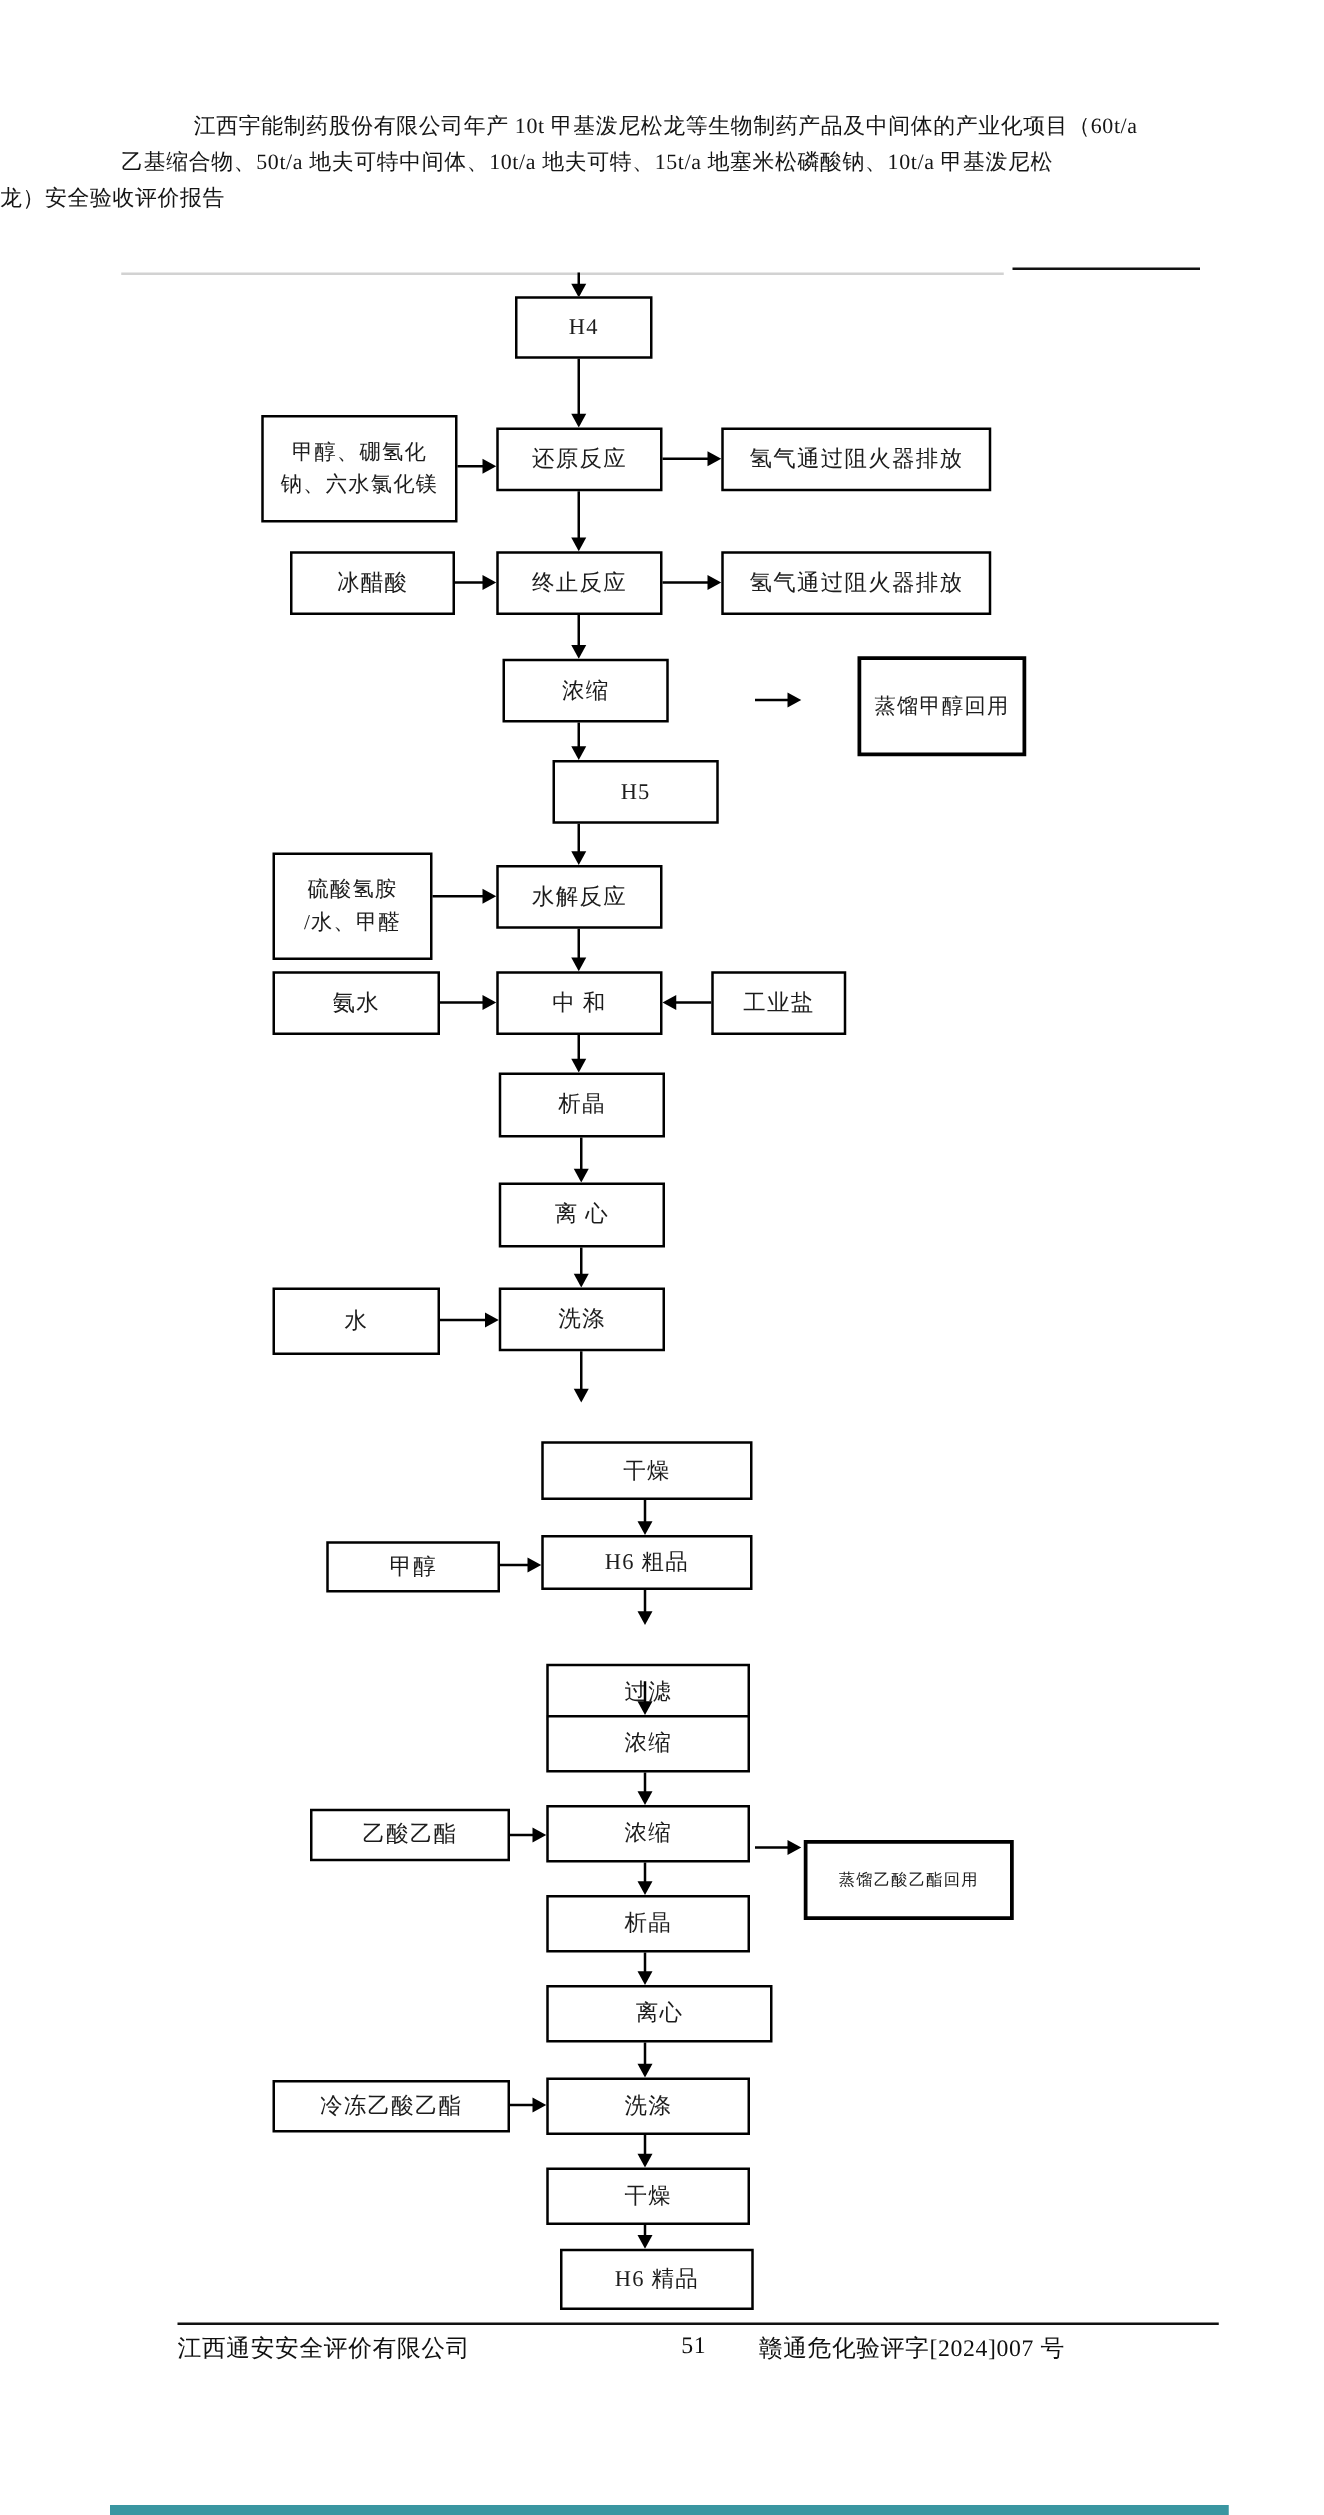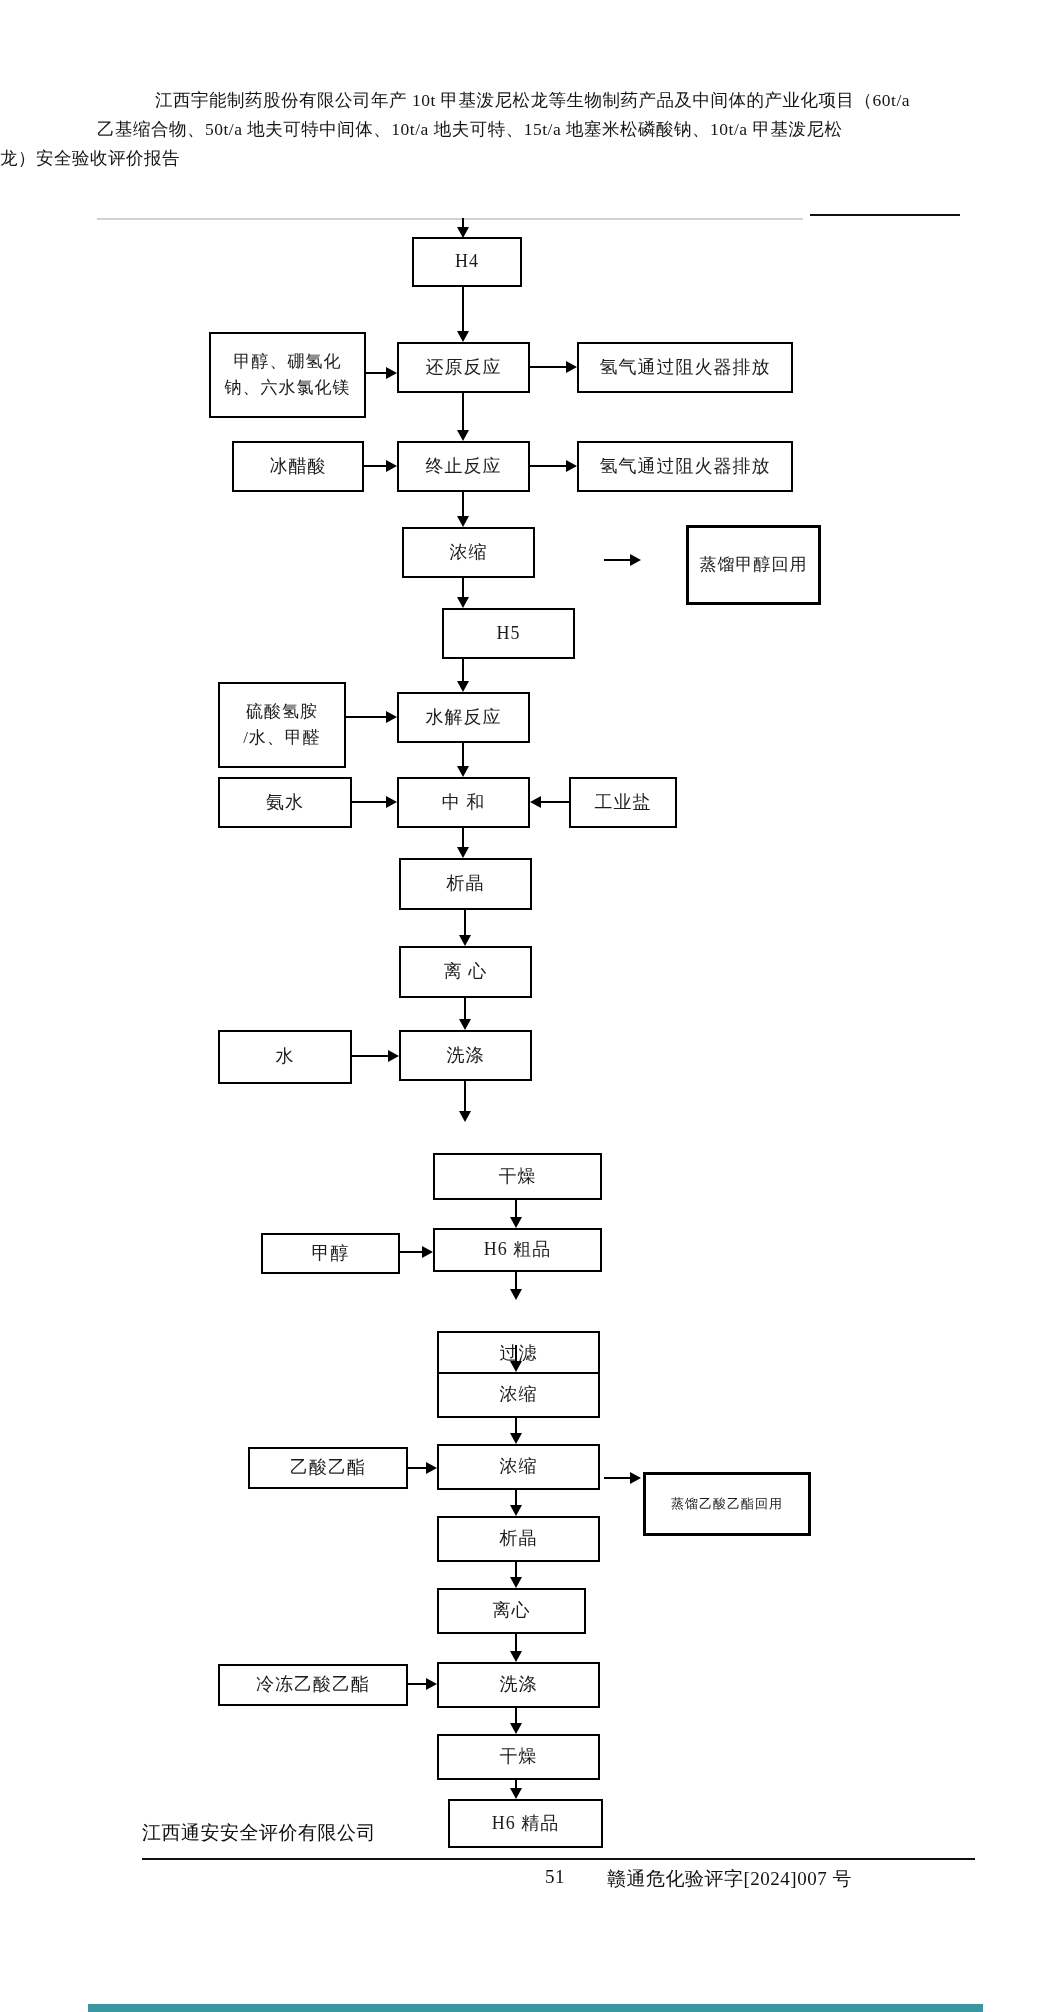--- a/index.html
+++ b/index.html
@@ -121,33 +121,33 @@
   <div class="box" style="left:437px;top:1444px;width:163px;height:46px;">浓缩</div>
   <div class="box" style="left:248px;top:1447px;width:160px;height:42px;">乙酸乙酯</div>
   <div class="harrow-r" style="left:408px;top:1462px;width:29px;"></div>
   <div class="harrow-r" style="left:604px;top:1472px;width:37px;"></div>
   <div class="box thick" style="left:643px;top:1448px;width:168px;height:64px;font-size:13px;margin-top:24px;">蒸馏乙酸乙酯回用</div>
 
   <div class="varrow" style="left:510px;top:1490px;height:26px;"></div>
   <div class="box" style="left:437px;top:1516px;width:163px;height:46px;">析晶</div>
 
   <div class="varrow" style="left:510px;top:1562px;height:26px;"></div>
-  <div class="box" style="left:437px;top:1588px;width:149px;height:46px;">离心</div>
+  <div class="box" style="left:437px;top:1588px;width:181px;height:46px;">离心</div>
 
   <div class="varrow" style="left:510px;top:1634px;height:28px;"></div>
   <div class="box" style="left:437px;top:1662px;width:163px;height:46px;">洗涤</div>
   <div class="box" style="left:218px;top:1664px;width:190px;height:42px;">冷冻乙酸乙酯</div>
   <div class="harrow-r" style="left:408px;top:1678px;width:29px;"></div>
 
   <div class="varrow" style="left:510px;top:1708px;height:26px;"></div>
   <div class="box" style="left:437px;top:1734px;width:163px;height:46px;">干燥</div>
 
   <div class="varrow" style="left:510px;top:1780px;height:19px;"></div>
   <div class="box" style="left:448px;top:1799px;width:155px;height:49px;">H6 精品</div>
 
   <div class="rule-black" style="left:142px;top:1858px;width:833px;"></div>
-  <div class="footer-text" style="left:142px;top:1820px;font-family:Liberation Serif, serif;">江西通安安全评价有限公司</div>
+  <div class="footer-text" style="left:142px;top:1866px;font-family:Liberation Serif, serif;">江西通安安全评价有限公司</div>
   <div class="footer-text" style="left:545px;top:1866px;">51</div>
   <div class="footer-text" style="left:607px;top:1866px;">赣通危化验评字[2024]007 号</div>
 
   <div class="bottom-bar" style="left:88px;top:2004px;width:895px;height:8px;"></div>
 
 </div>
 
 </body></html>

